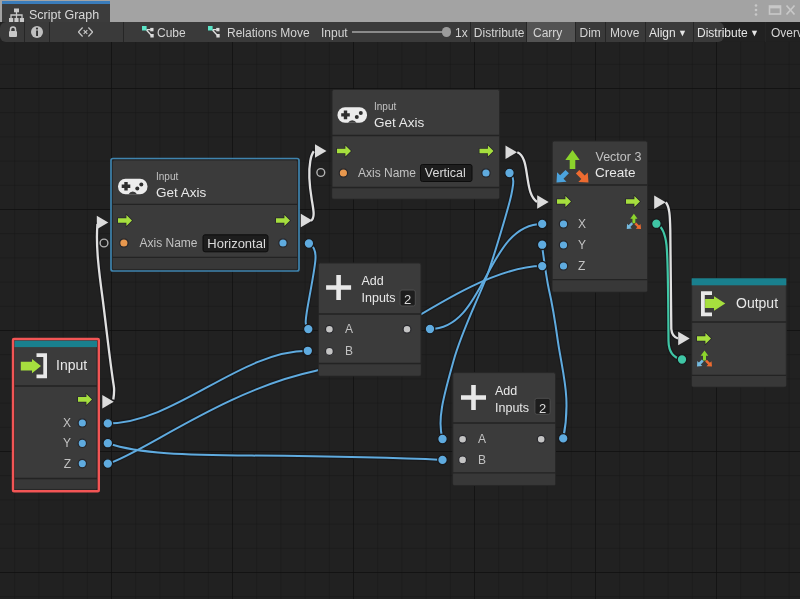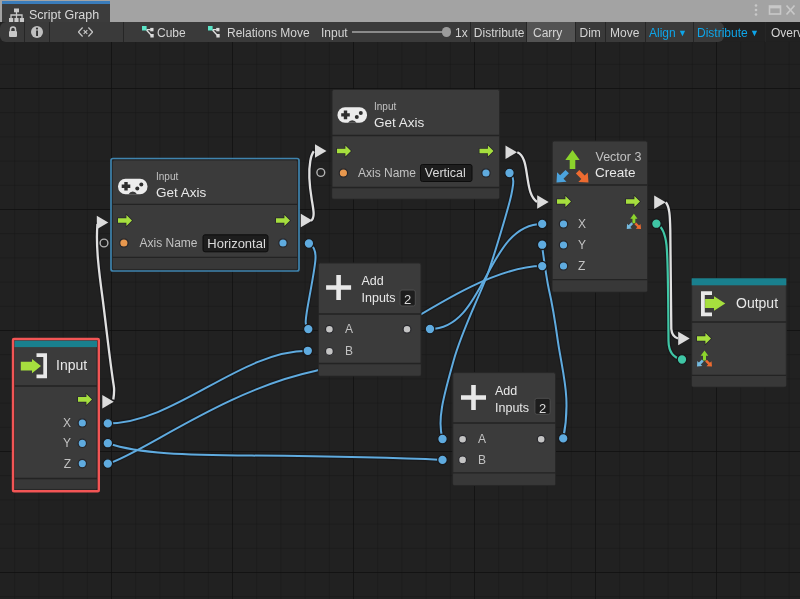--- a/index.html
+++ b/index.html
@@ -3,21 +3,21 @@
   html,body{margin:0;padding:0;width:800px;height:599px;overflow:hidden;background:#212121;
     font-family:"Liberation Sans",sans-serif;}
   #titlebar{position:absolute;left:0;top:0;width:800px;height:21.5px;background:#a3a3a3;}
   #tab{position:absolute;left:2px;top:1px;width:108px;height:20.5px;background:#3c3c3c;
     border-top:3px solid #3a7cba;box-sizing:border-box;}
   #tab span{position:absolute;left:27px;top:3.5px;font-size:12.5px;color:#d9d9d9;}
   #toolbar{position:absolute;left:0;top:21.5px;width:724px;height:20px;background:#3a3a3a;
     font-size:12px;color:#d4d4d4;border-radius:6px;}
   .vsep{position:absolute;top:0;width:1px;height:20px;background:#262626;}
   .tl{position:absolute;top:3.5px;}
-  .gr{color:#0ea5e9;}
+  .gr{color:#e5e5e5;}
   #canvas{position:absolute;left:0;top:0;transform:translateZ(0);will-change:transform;}
   #titlebar,#toolbar{transform:translateZ(0);will-change:transform;}
 </style></head>
 <body>
 <div id="canvas"><svg width="800" height="599" viewBox="0 0 800 599" xmlns="http://www.w3.org/2000/svg" font-family="Liberation Sans, sans-serif">
 <rect x="0" y="41.5" width="800" height="557.5" fill="#212121"></rect>
 <defs>
         <pattern id="gm" width="24.2" height="24.2" patternUnits="userSpaceOnUse" x="14.2" y="15.4">
           <path d="M24.2,0 H0 V24.2" fill="none" stroke="#161616" stroke-width="1"></path>
         </pattern>

